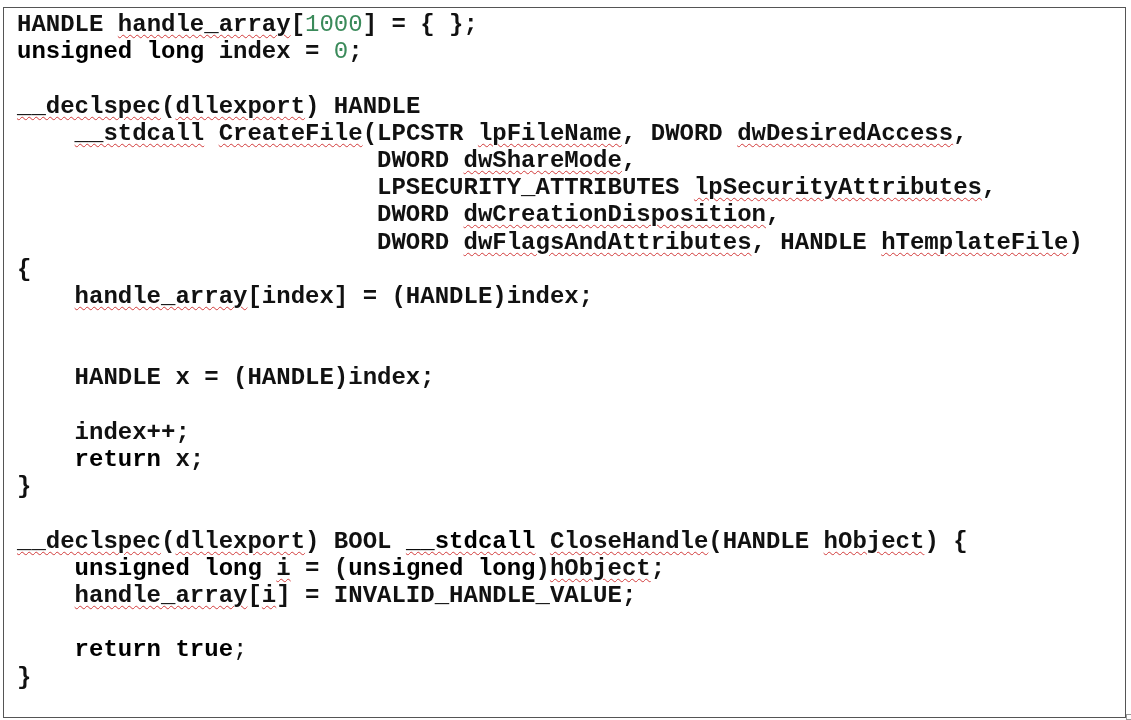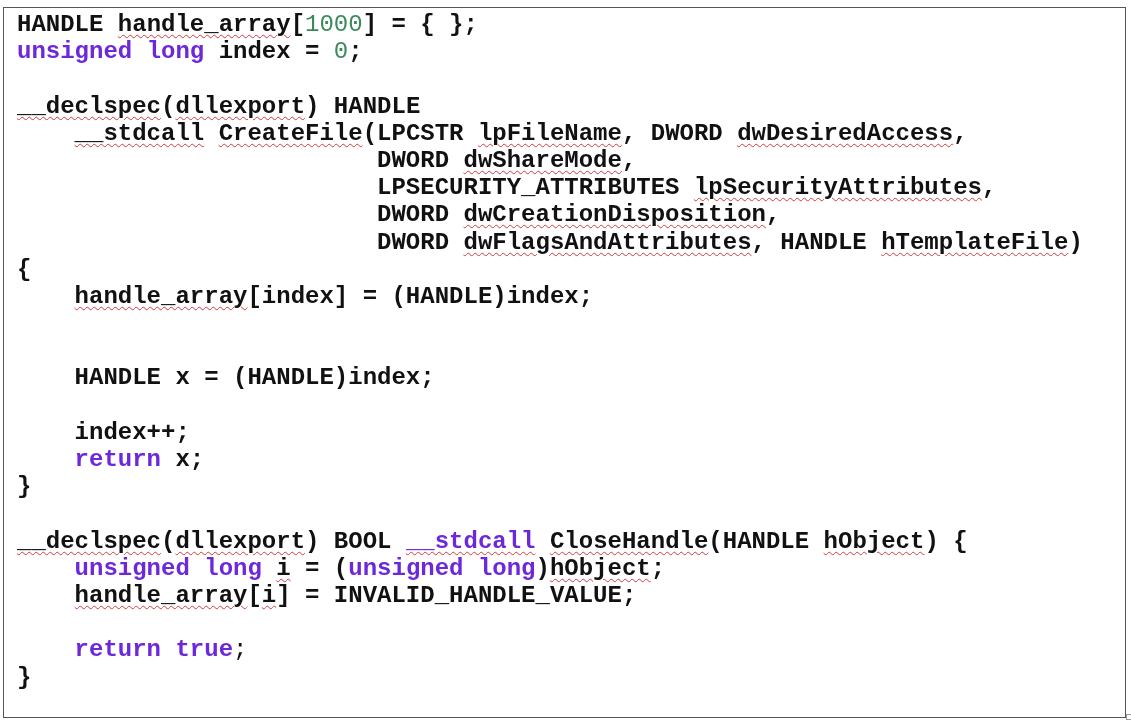--- a/index.html
+++ b/index.html
@@ -43,21 +43,21 @@
       font-weight: bold;
       color: #111111;
       white-space: pre;
       letter-spacing: 0;
     }
     .line {
       display: block;
       height: 27.2px;
     }
     .tok { white-space: pre; }
-    .kw { color: #6d28d9; }
+    .kw { color: #000000; }
     .num { color: #3a8a5a; font-weight: normal; }
     .plain { font-weight: normal; }
     .spell {
       text-decoration: underline wavy #d23a3a;
       text-decoration-thickness: 1px;
       text-underline-offset: 3px;
     }
   </style>
 </head>
 <body>

